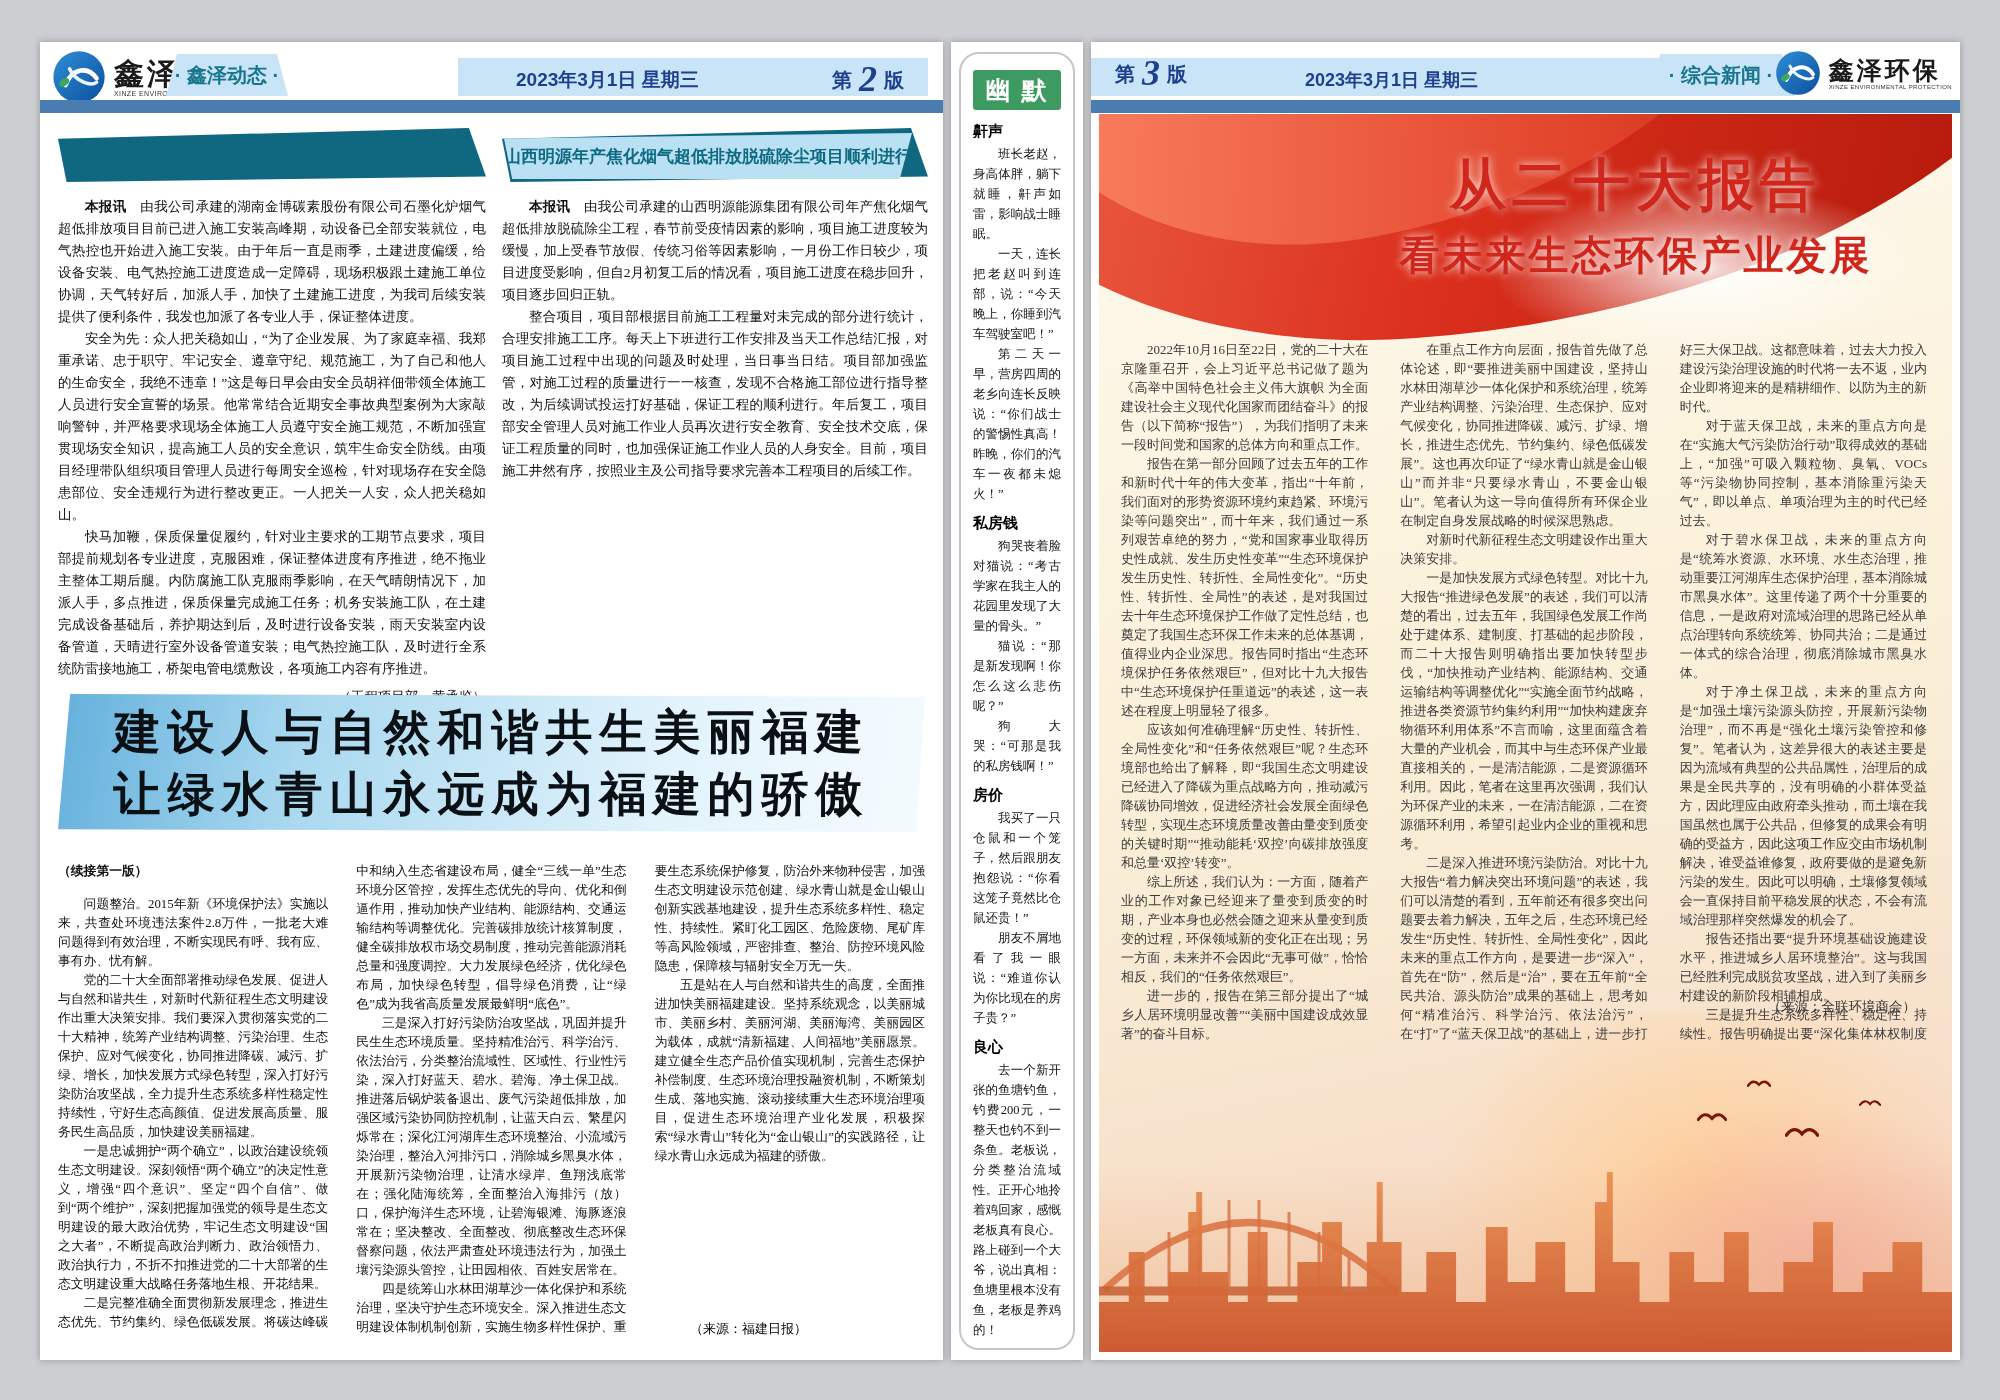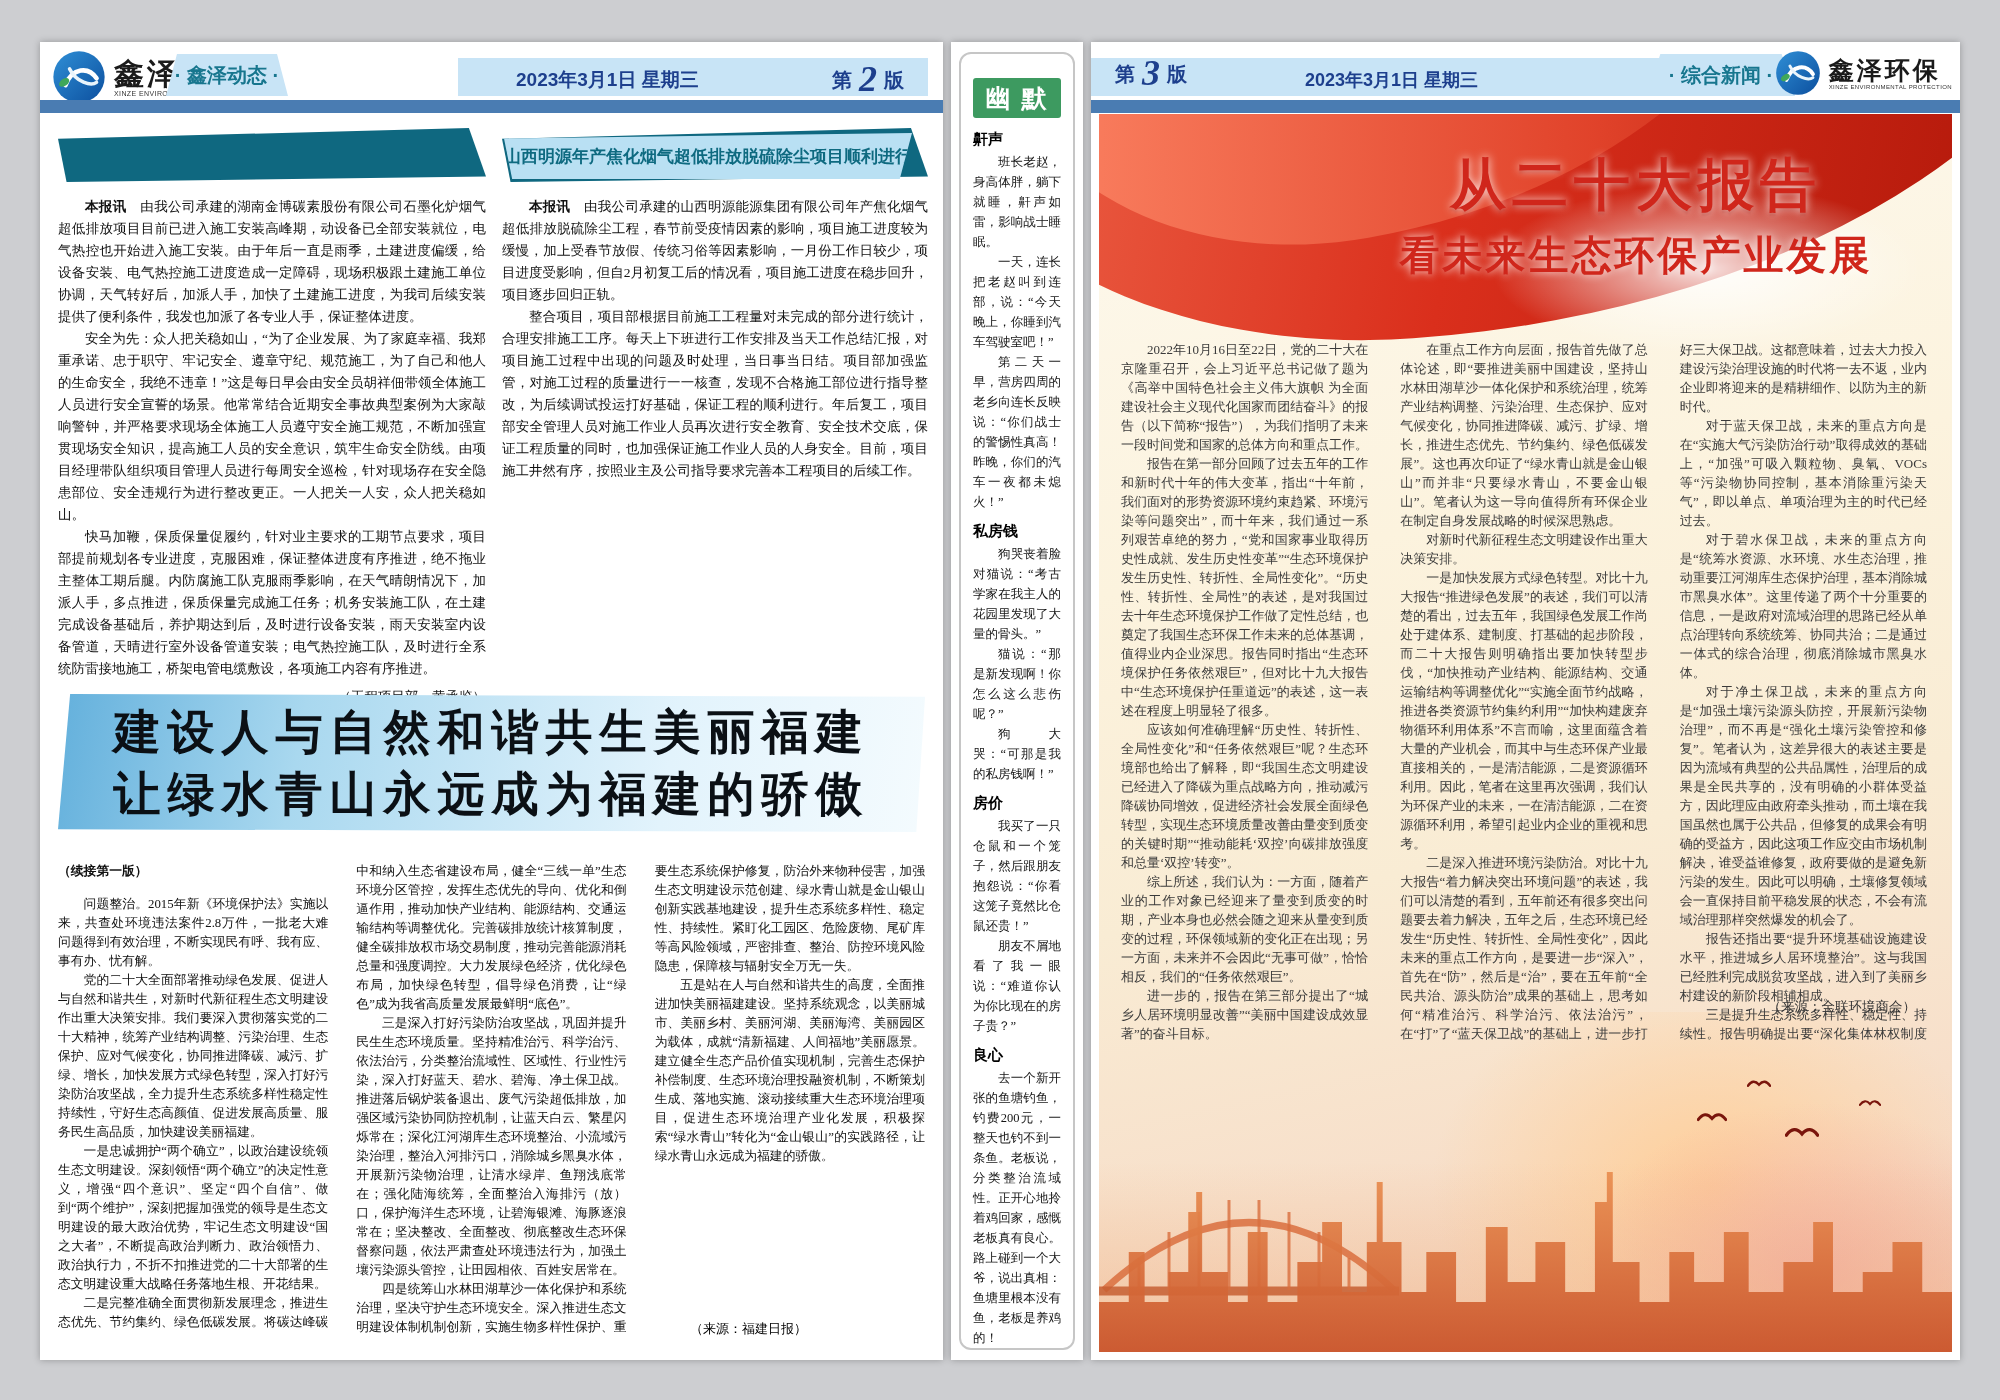--- a/index.html
+++ b/index.html
@@ -66,22 +66,22 @@
 
   
   .feat{position:absolute;left:18px;top:820px;width:867px;height:478px}
   .feat-cols{height:100%;column-count:3;column-gap:28px;column-fill:auto;overflow:hidden;
              font-size:12.8px;line-height:19px;text-align:justify;color:#111}
   .feat-cols p{margin:0;text-indent:2em}
   .feat-cols p:first-child{text-indent:0;font-weight:700;margin-bottom:14px}
   .feat-src{position:absolute;right:118px;bottom:2px;font-size:13px;background:#fff;padding-left:10px}
 
   
-  .strip-box{position:absolute;top:10px;bottom:10px;left:8px;right:8px;border:2px solid #c6c6c6;border-radius:12px;
-             padding:22px 12px 10px;overflow:hidden}
+  .strip-box{position:absolute;top:10px;bottom:10px;left:8px;right:8px;border:2px solid #c6c6c6;border-radius:20px;
+             padding:14px 12px 10px;overflow:hidden}
   .humor-title{width:88px;height:40px;background:#3d9a60;color:#fff;margin:2px auto 12px;border-radius:3px;
                display:flex;align-items:center;justify-content:center;font-family:"Liberation Sans",sans-serif;
                font-weight:700;font-size:25px;letter-spacing:2px}
   .joke h4{font-size:15px;font-weight:700;color:#000;margin:10px 0 3px;font-family:"Liberation Sans",sans-serif}
   .joke p{font-size:12.5px;line-height:20px;text-indent:2em;text-align:justify;color:#151515;margin:0}
 
   
   .rp-art{position:absolute;left:8px;top:72px;right:8px;bottom:8px;overflow:hidden;
           background:linear-gradient(168deg,#fdf9ee 0%,#fcf3de 34%,#f9ecd4 58%,#f7dfca 80%,#f4d2c2 100%)}
   .flag1{position:absolute;left:-150px;top:-225px;width:1180px;height:440px;transform:rotate(-4deg);

